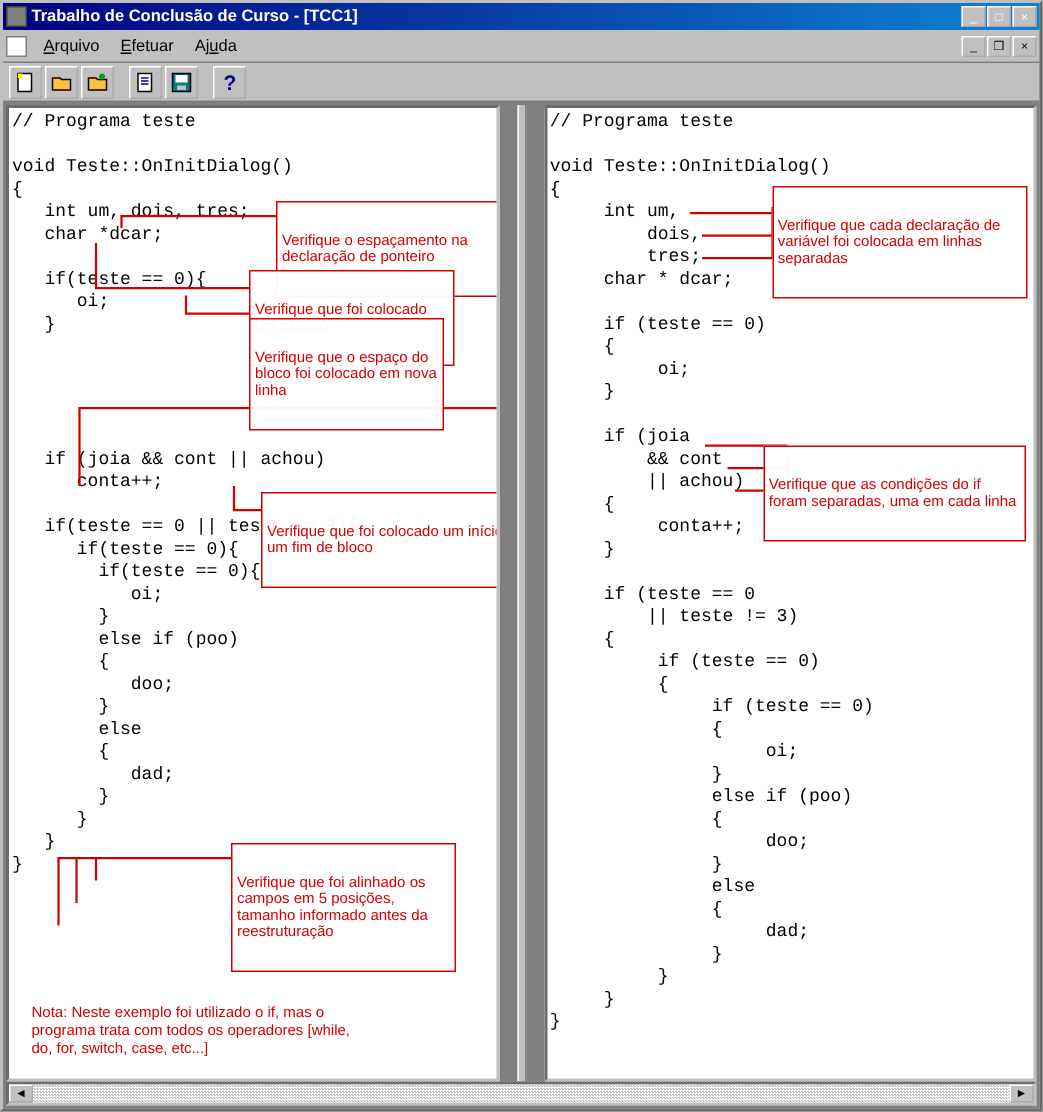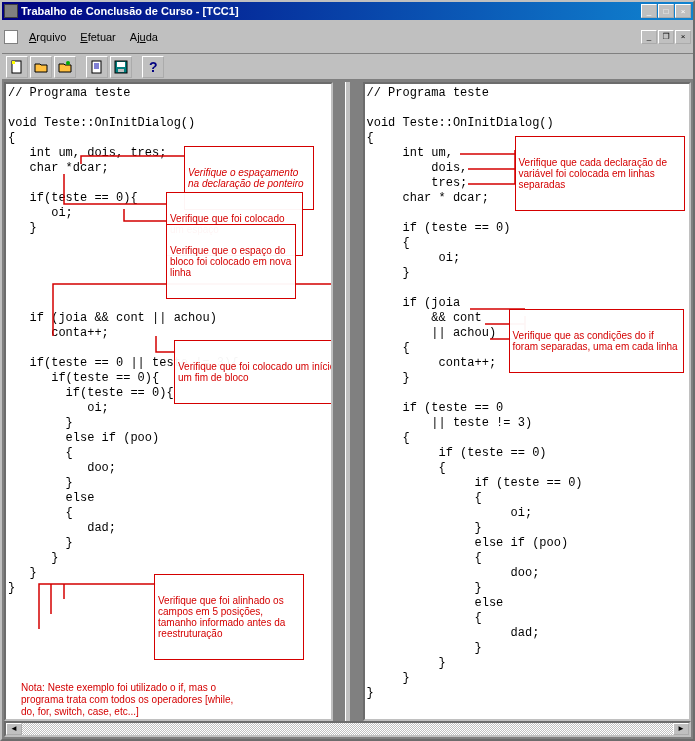--- a/index.html
+++ b/index.html
@@ -3,21 +3,21 @@
 <meta charset="utf-8">
 <style>
 * { margin: 0; padding: 0; box-sizing: border-box; }
 body { font-family: "MS Sans Serif", Tahoma, sans-serif; font-size: 11px; background: #c0c0c0; width: 695px; height: 741px; overflow: hidden; }
 .window { width: 695px; height: 741px; border: 2px outset #c0c0c0; background: #c0c0c0; display: flex; flex-direction: column; }
 .titlebar { background: linear-gradient(to right, #000080, #1084d0); color: white; height: 18px; display: flex; align-items: center; padding: 0 2px; justify-content: space-between; }
 .titlebar-icon { width: 14px; height: 14px; background: #808080; margin-right: 3px; border: 1px solid #404040; }
 .titlebar-text { flex: 1; font-weight: bold; font-size: 11px; }
 .winbtns { display: flex; gap: 1px; }
 .winbtn { width: 16px; height: 14px; background: #c0c0c0; border: 1px outset #fff; font-size: 8px; display: flex; align-items: center; justify-content: center; font-family: Arial; }
-.mdi-bar { height: 34px; display: flex; align-items: center; padding: 0 2px; border-bottom: 1px solid #808080; }
+.mdi-bar { height: 22px; display: flex; align-items: center; padding: 0 2px; border-bottom: 1px solid #808080; }
 .mdi-icon { width: 14px; height: 14px; background: #fff; border: 1px solid #808080; margin-right: 4px; }
 .menu-item { padding: 0 7px; font-size: 11px; cursor: default; }
 .menu-item u { text-decoration: underline; }
 .mdi-right { margin-left: auto; display: flex; gap: 1px; }
 .toolbar { height: 26px; display: flex; align-items: center; padding: 2px 4px; gap: 2px; border-bottom: 1px solid #808080; }
 .tbtn { width: 22px; height: 22px; border: 1px outset #fff; background: #c0c0c0; display: flex; align-items: center; justify-content: center; }
 .tbtn svg { width: 16px; height: 16px; }
 .tsep { width: 6px; }
 .workarea { flex: 1; background: #808080; padding: 2px; overflow: hidden; display: flex; flex-direction: column; }
 .panes { flex: 1; display: flex; gap: 12px; overflow: hidden; justify-content: flex-end; }
@@ -145,21 +145,21 @@
             <path d="M58 90 L58 120 L160 120"></path>
             <path d="M118 125 L118 137 L165 137"></path>
             <path d="M47 252 L47 200 L340 200"></path>
             <path d="M150 252 L150 268 L170 268"></path>
             <path d="M33 545 L33 500 L150 500"></path>
             <path d="M45 530 L45 500"></path>
             <path d="M58 515 L58 500"></path>
           </g>
         </svg>
 
-        <div class="ann" style="left:178px; top:62px; width:130px;font-style:italic;">Verifique o espaçamento na declaração de ponteiro</div>
+        <div class="ann" style="left:178px; top:62px; width:166px;">Verifique o espaçamento na declaração de ponteiro</div>
         <div class="ann" style="left:160px; top:108px; width:137px;">Verifique que foi colocado um espaço</div>
         <div class="ann" style="left:160px; top:140px; width:130px;">Verifique que o espaço do bloco foi colocado em nova linha</div>
         <div class="ann" style="left:168px; top:256px; width:188px;">Verifique que foi colocado um início e um fim de bloco</div>
         <div class="ann" style="left:148px; top:490px; width:150px;">Verifique que foi alinhado os campos em 5 posições, tamanho informado antes da reestruturação</div>
         <div class="note" style="left:15px; top:598px; width:225px;">Nota: Neste exemplo foi utilizado o if, mas o programa trata com todos os operadores [while, do, for, switch, case, etc...]</div>
       </div>
 
       <div class="splitter"></div>
 
       <div class="pane">

